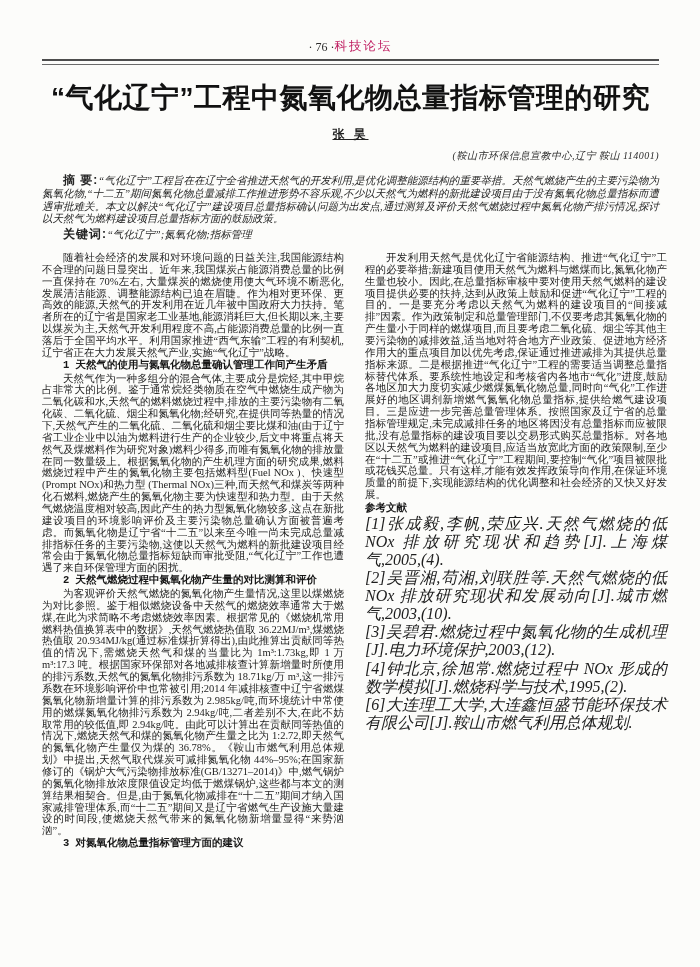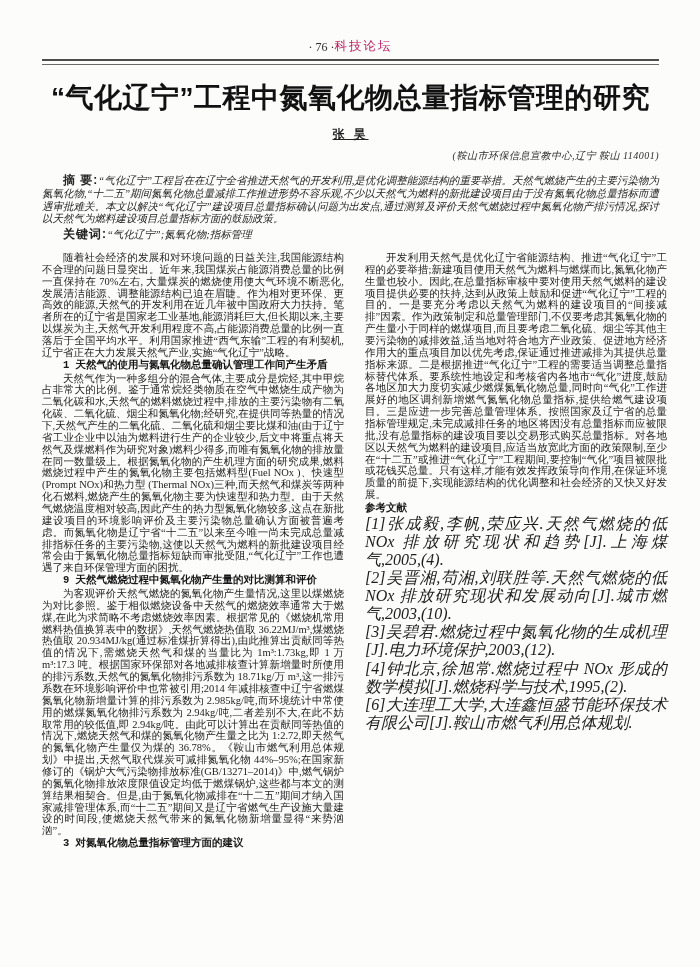--- a/index.html
+++ b/index.html
@@ -104,21 +104,21 @@
   <p class="abstract"><b>摘 要:</b><span>“气化辽宁”工程旨在在辽宁全省推进天然气的开发利用,是优化调整能源结构的重要举措。天然气燃烧产生的主要污染物为氮氧化物,“十二五”期间氮氧化物总量减排工作推进形势不容乐观,不少以天然气为燃料的新批建设项目由于没有氮氧化物总量指标而遭遇审批难关。本文以解决“气化辽宁”建设项目总量指标确认问题为出发点,通过测算及评价天然气燃烧过程中氮氧化物产排污情况,探讨以天然气为燃料建设项目总量指标方面的鼓励政策。</span></p>
 
   <p class="keywords"><b>关键词:</b><span>“气化辽宁”;氮氧化物;指标管理</span></p>
 
   <div class="cols">
 
     <div class="col">
       <p class="bp">随着社会经济的发展和对环境问题的日益关注,我国能源结构不合理的问题日显突出。近年来,我国煤炭占能源消费总量的比例一直保持在 70%左右, 大量煤炭的燃烧使用使大气环境不断恶化,发展清洁能源、调整能源结构已迫在眉睫。作为相对更环保、更高效的能源,天然气的开发利用在近几年被中国政府大力扶持。笔者所在的辽宁省是国家老工业基地,能源消耗巨大,但长期以来,主要以煤炭为主,天然气开发利用程度不高,占能源消费总量的比例一直落后于全国平均水平。利用国家推进“西气东输”工程的有利契机,辽宁省正在大力发展天然气产业,实施“气化辽宁”战略。</p>
       <p class="bh">1 天然气的使用与氮氧化物总量确认管理工作间产生矛盾</p>
       <p class="bp">天然气作为一种多组分的混合气体,主要成分是烷烃,其中甲烷占非常大的比例。鉴于通常烷烃类物质在空气中燃烧生成产物为二氧化碳和水,天然气的燃料燃烧过程中,排放的主要污染物有二氧化碳、二氧化硫、烟尘和氮氧化物;经研究,在提供同等热量的情况下,天然气产生的二氧化硫、二氧化硫和烟尘要比煤和油(由于辽宁省工业企业中以油为燃料进行生产的企业较少,后文中将重点将天然气及煤燃料作为研究对象)燃料少得多,而唯有氮氧化物的排放量在同一数量级上。根据氮氧化物的产生机理方面的研究成果,燃料燃烧过程中产生的氮氧化物主要包括燃料型(Fuel NOx )、快速型(Prompt NOx)和热力型 (Thermal NOx)三种,而天然气和煤炭等两种化石燃料,燃烧产生的氮氧化物主要为快速型和热力型。由于天然气燃烧温度相对较高,因此产生的热力型氮氧化物较多,这点在新批建设项目的环境影响评价及主要污染物总量确认方面被普遍考虑。而氮氧化物是辽宁省“十二五”以来至今唯一尚未完成总量减排指标任务的主要污染物,这使以天然气为燃料的新批建设项目经常会由于氮氧化物总量指标短缺而审批受阻,“气化辽宁”工作也遭遇了来自环保管理方面的困扰。</p>
-      <p class="bh">9 天然气燃烧过程中氮氧化物产生量的对比测算和评价</p>
+      <p class="bh">2 天然气燃烧过程中氮氧化物产生量的对比测算和评价</p>
       <p class="bp">为客观评价天然气燃烧的氮氧化物产生量情况,这里以煤燃烧为对比参照。鉴于相似燃烧设备中天然气的燃烧效率通常大于燃煤,在此为求简略不考虑燃烧效率因素。根据常见的《燃烧机常用燃料热值换算表中的数据》,天然气燃烧热值取 36.22MJ/m³,煤燃烧热值取 20.934MJ/kg(通过标准煤折算得出),由此推算出贡献同等热值的情况下,需燃烧天然气和煤的当量比为 1m³:1.73kg,即 1 万 m³:17.3 吨。根据国家环保部对各地减排核查计算新增量时所使用的排污系数,天然气的氮氧化物排污系数为 18.71kg/万 m³,这一排污系数在环境影响评价中也常被引用;2014 年减排核查中辽宁省燃煤氮氧化物新增量计算的排污系数为 2.985kg/吨,而环境统计中常使用的燃煤氮氧化物排污系数为 2.94kg/吨,二者差别不大,在此不妨取常用的较低值,即 2.94kg/吨。由此可以计算出在贡献同等热值的情况下,燃烧天然气和煤的氮氧化物产生量之比为 1:2.72,即天然气的氮氧化物产生量仅为煤的 36.78%。《鞍山市燃气利用总体规划》中提出,天然气取代煤炭可减排氮氧化物 44%–95%;在国家新修订的《锅炉大气污染物排放标准(GB/13271–2014)》中,燃气锅炉的氮氧化物排放浓度限值设定均低于燃煤锅炉,这些都与本文的测算结果相契合。但是,由于氮氧化物减排在“十二五”期间才纳入国家减排管理体系,而“十二五”期间又是辽宁省燃气生产设施大量建设的时间段,使燃烧天然气带来的氮氧化物新增量显得“来势汹汹”。</p>
       <p class="bh">3 对氮氧化物总量指标管理方面的建议</p>
     </div>
 
     <div class="col">
       <p class="bp">开发利用天然气是优化辽宁省能源结构、推进“气化辽宁”工程的必要举措;新建项目使用天然气为燃料与燃煤而比,氮氧化物产生量也较小。因此,在总量指标审核中要对使用天然气燃料的建设项目提供必要的扶持,达到从政策上鼓励和促进“气化辽宁”工程的目的。一是要充分考虑以天然气为燃料的建设项目的“间接减排”因素。作为政策制定和总量管理部门,不仅要考虑其氮氧化物的产生量小于同样的燃煤项目,而且要考虑二氧化硫、烟尘等其他主要污染物的减排效益,适当地对符合地方产业政策、促进地方经济作用大的重点项目加以优先考虑,保证通过推进减排为其提供总量指标来源。二是根据推进“气化辽宁”工程的需要适当调整总量指标替代体系。要系统性地设定和考核省内各地市“气化”进度,鼓励各地区加大力度切实减少燃煤氮氧化物总量,同时向“气化”工作进展好的地区调剂新增燃气氮氧化物总量指标,提供给燃气建设项目。三是应进一步完善总量管理体系。按照国家及辽宁省的总量指标管理规定,未完成减排任务的地区将因没有总量指标而应被限批,没有总量指标的建设项目要以交易形式购买总量指标。对各地区以天然气为燃料的建设项目,应适当放宽此方面的政策限制,至少在“十二五”或推进“气化辽宁”工程期间,要控制“气化”项目被限批或花钱买总量。只有这样,才能有效发挥政策导向作用,在保证环境质量的前提下,实现能源结构的优化调整和社会经济的又快又好发展。</p>
       <p class="ref-head">参考文献</p>
       <p class="ref">[1]张成毅,李帆,荣应兴.天然气燃烧的低 NOx 排放研究现状和趋势[J].上海煤气,2005,(4).</p>
       <p class="ref">[2]吴晋湘,苟湘,刘联胜等.天然气燃烧的低 NOx 排放研究现状和发展动向[J].城市燃气,2003,(10).</p>
       <p class="ref">[3]吴碧君.燃烧过程中氮氧化物的生成机理[J].电力环境保护,2003,(12).</p>

